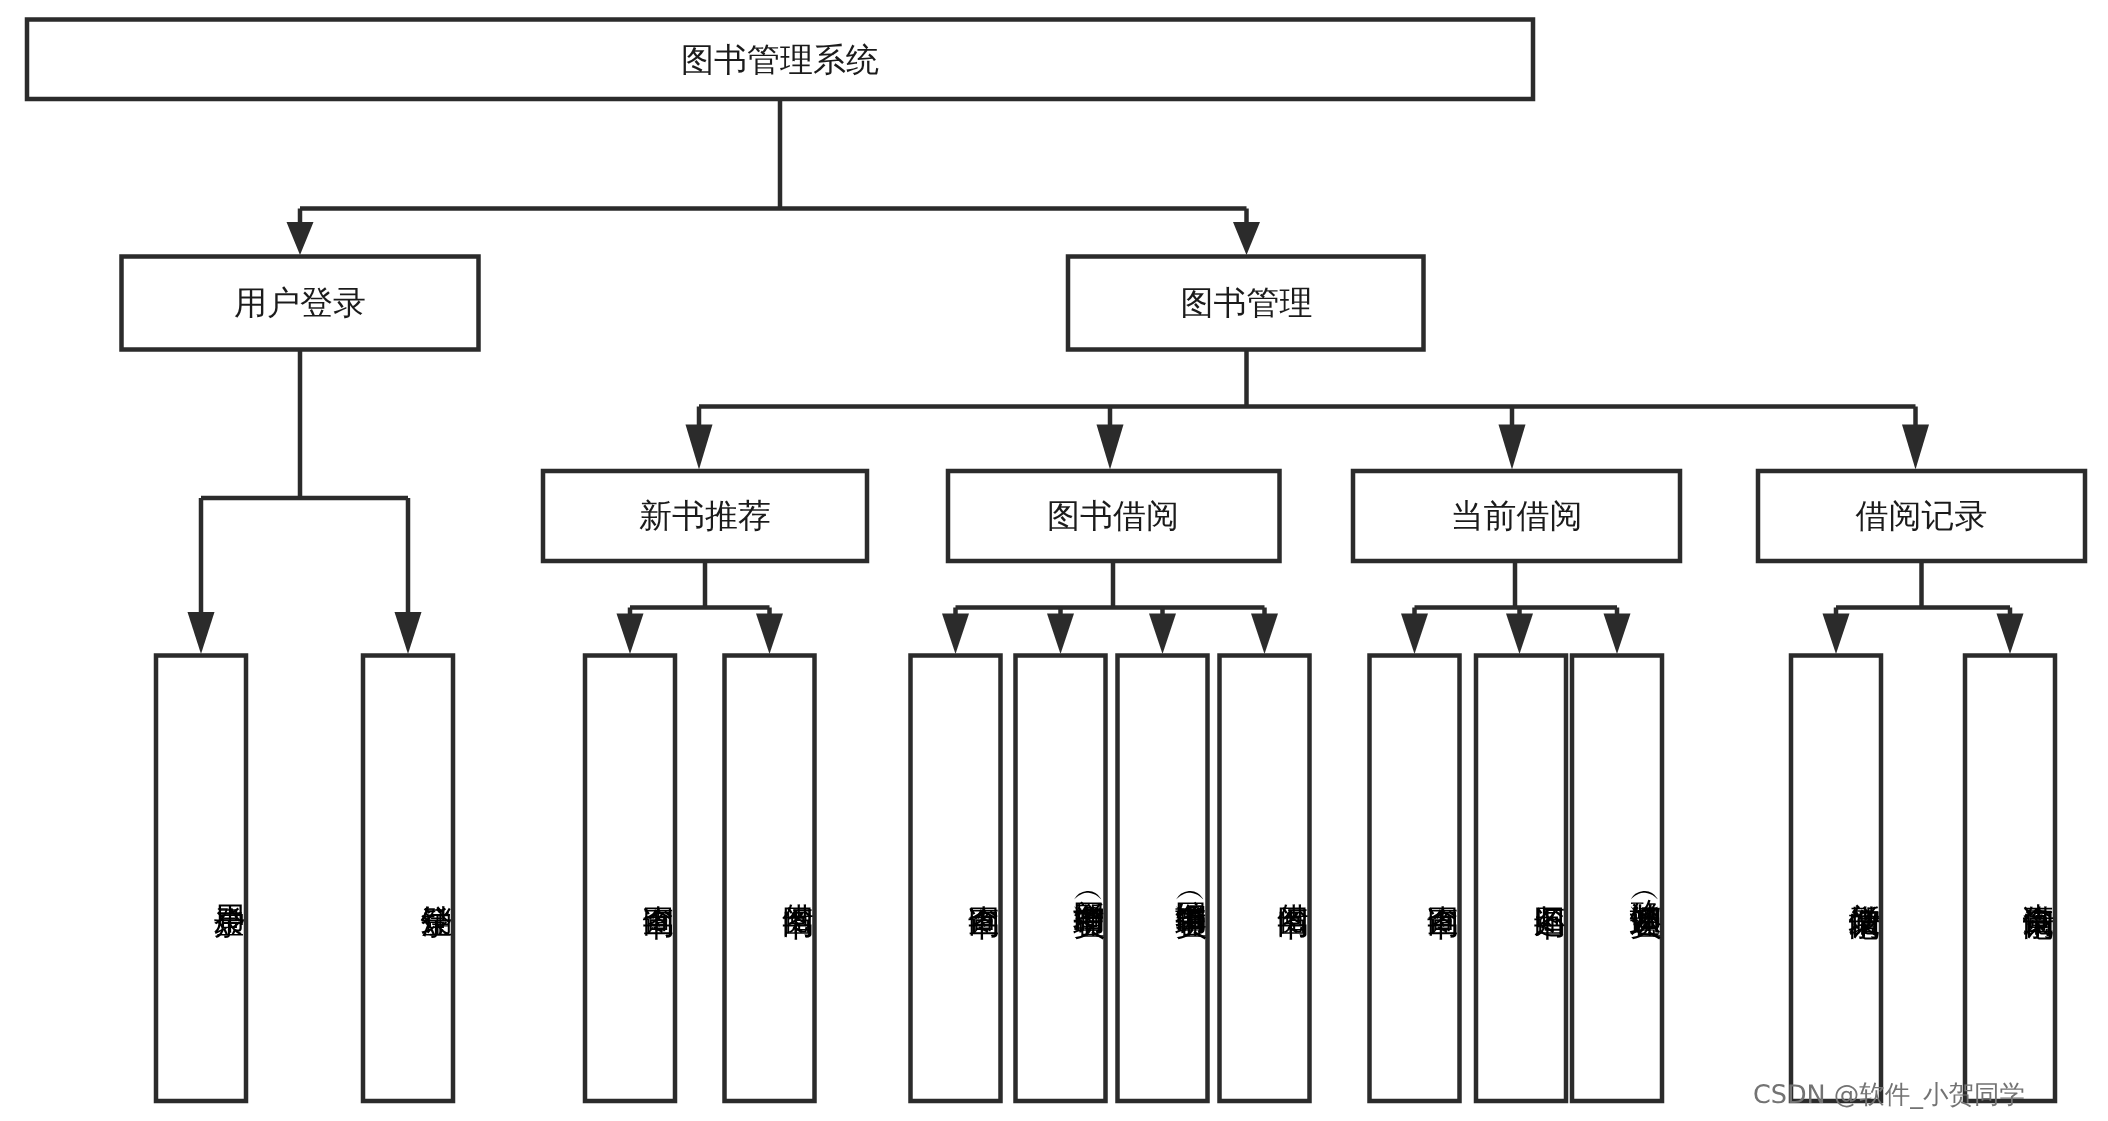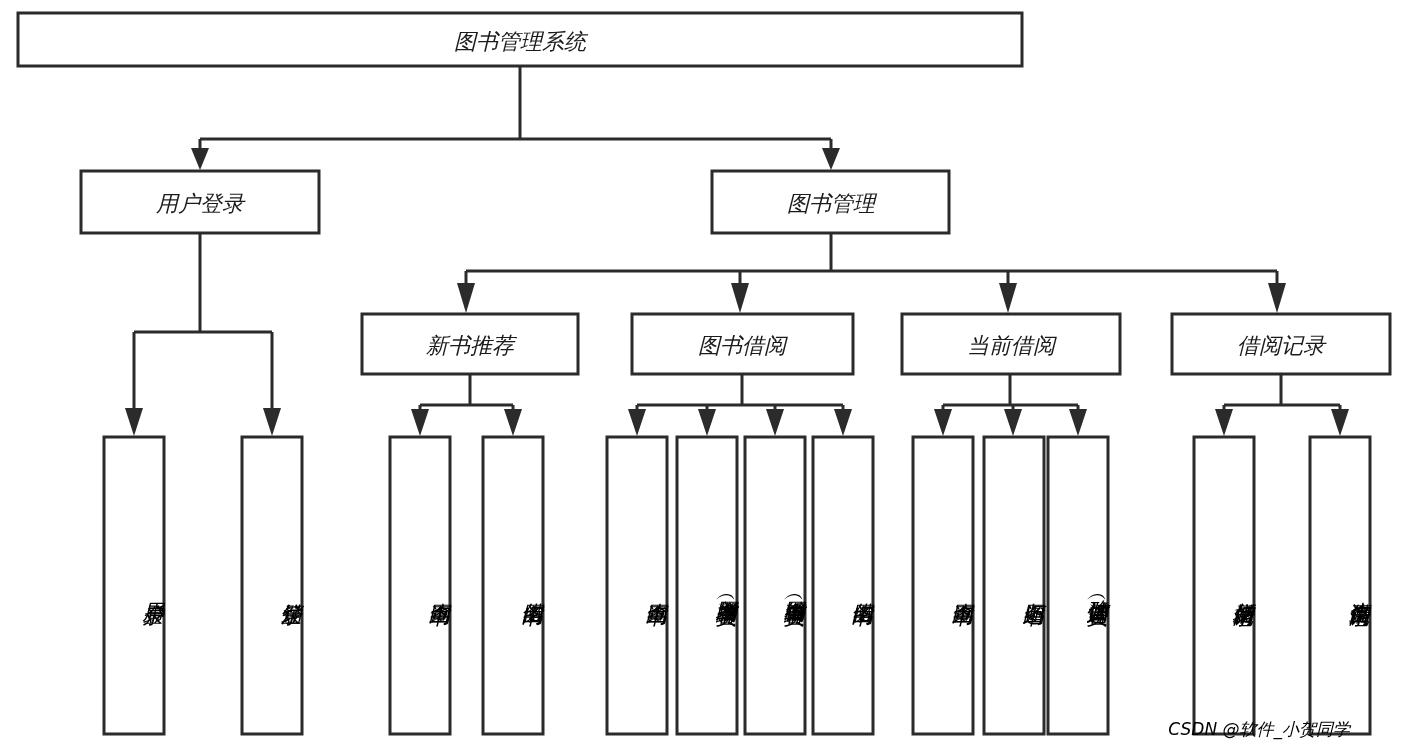--- a/index.html
+++ b/index.html
@@ -11,21 +11,20 @@
     width: 1405px;
     height: 747px;
     font-family: "DejaVu Sans", "Liberation Sans", sans-serif;
     overflow: hidden;
     position: relative;
   }
   #diagram-root {
     position: relative;
     width: 1360px;
     height: 747px;
-    font-style: italic;
   }
   svg.diagram {
     position: absolute;
     top: 0;
     left: 0;
     width: 1405px;
     height: 747px;
   }
   .node-box {
     fill: #ffffff;
@@ -73,21 +72,21 @@
     display: flex;
     align-items: center;
     justify-content: center;
   }
   .watermark {
     position: absolute;
     right: 10px;
     bottom: 6px;
     font-family: "DejaVu Sans", "Liberation Sans", sans-serif;
     font-size: 17px;
-    color: #000000;
+    color: #737373;
     white-space: nowrap;
     user-select: none;
   }
 </style>
 </head>
 <body>
 
 <div id="diagram-root">
 
   <svg class="diagram" viewBox="0 0 1405 747">

